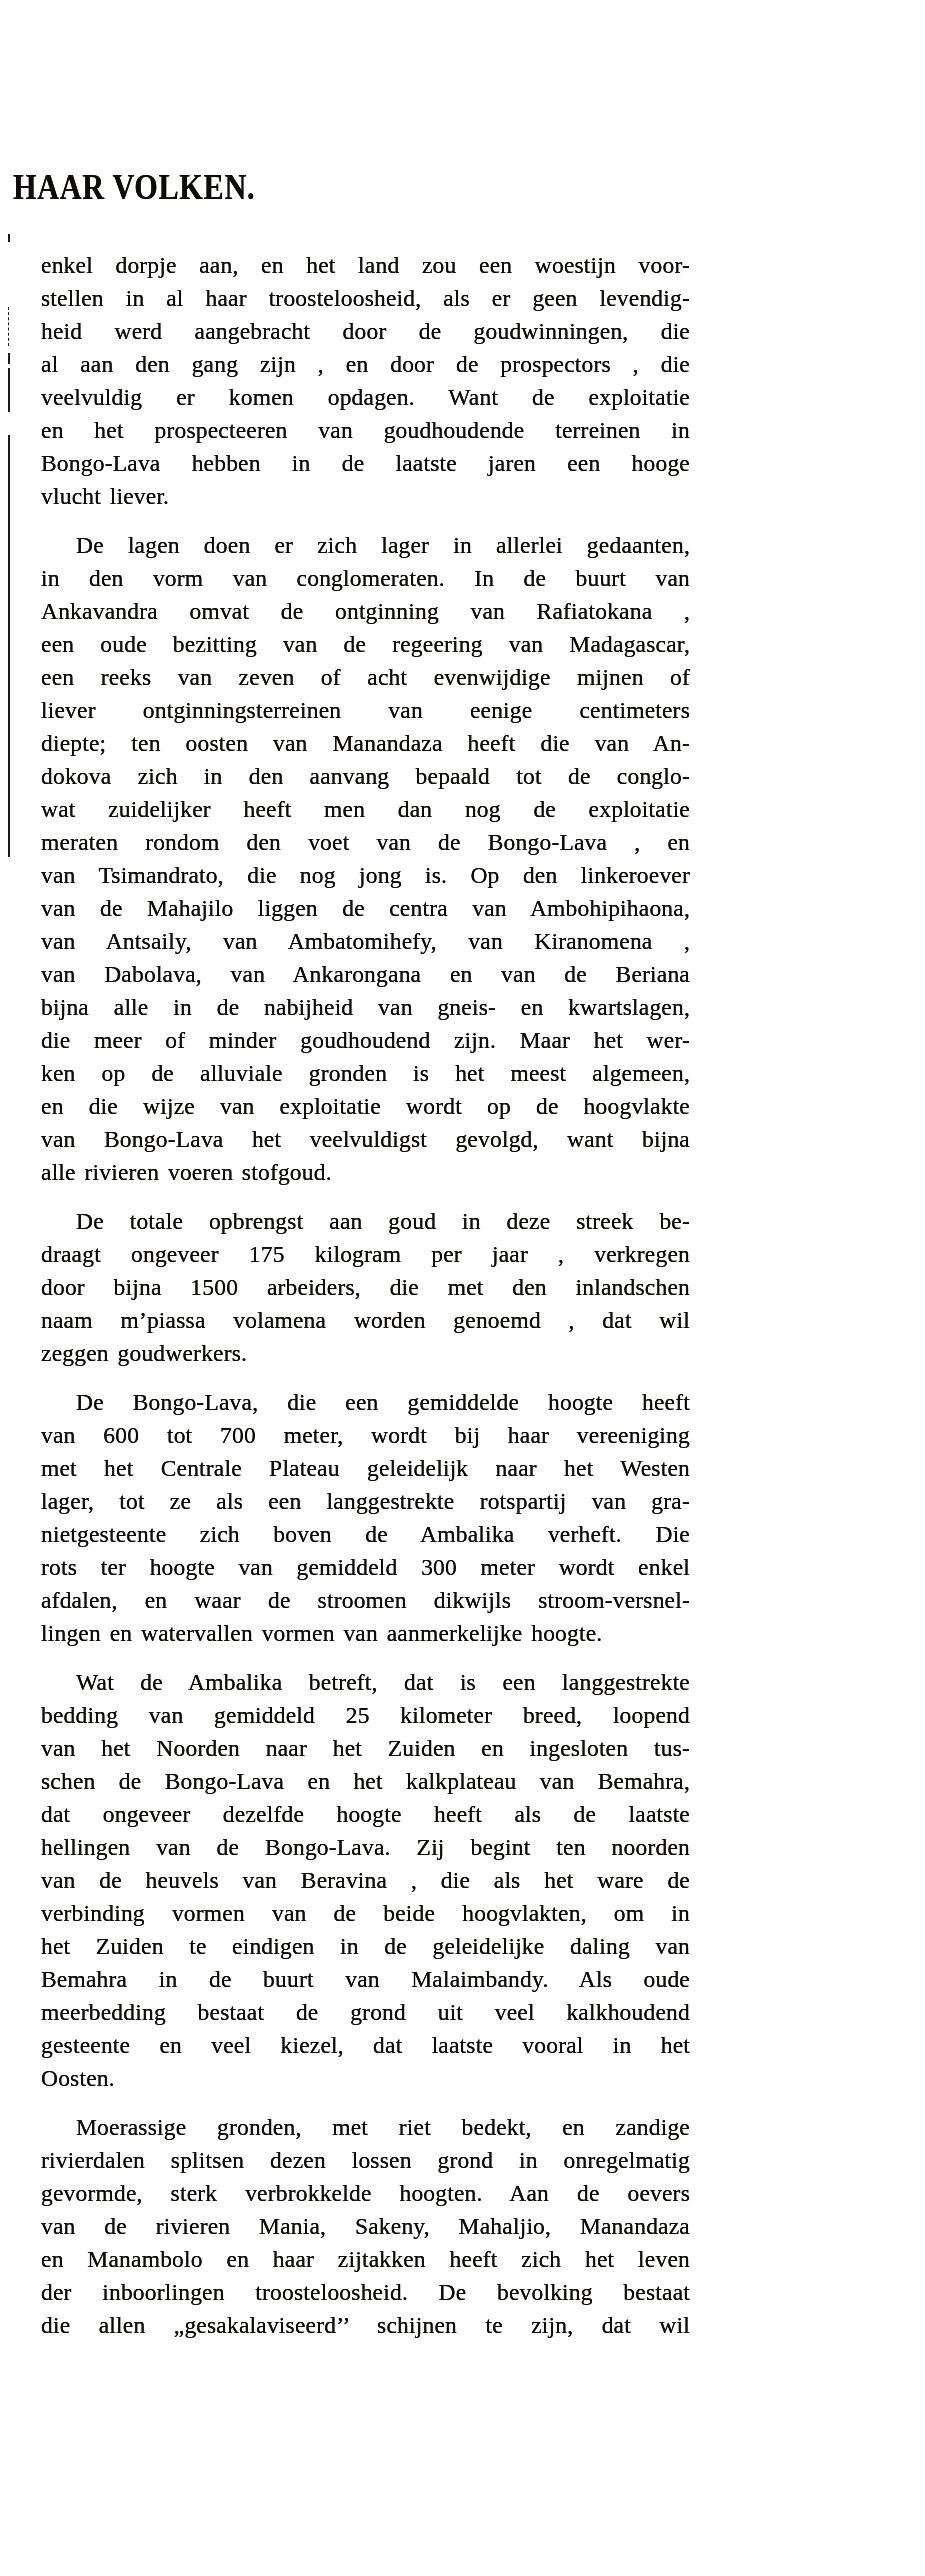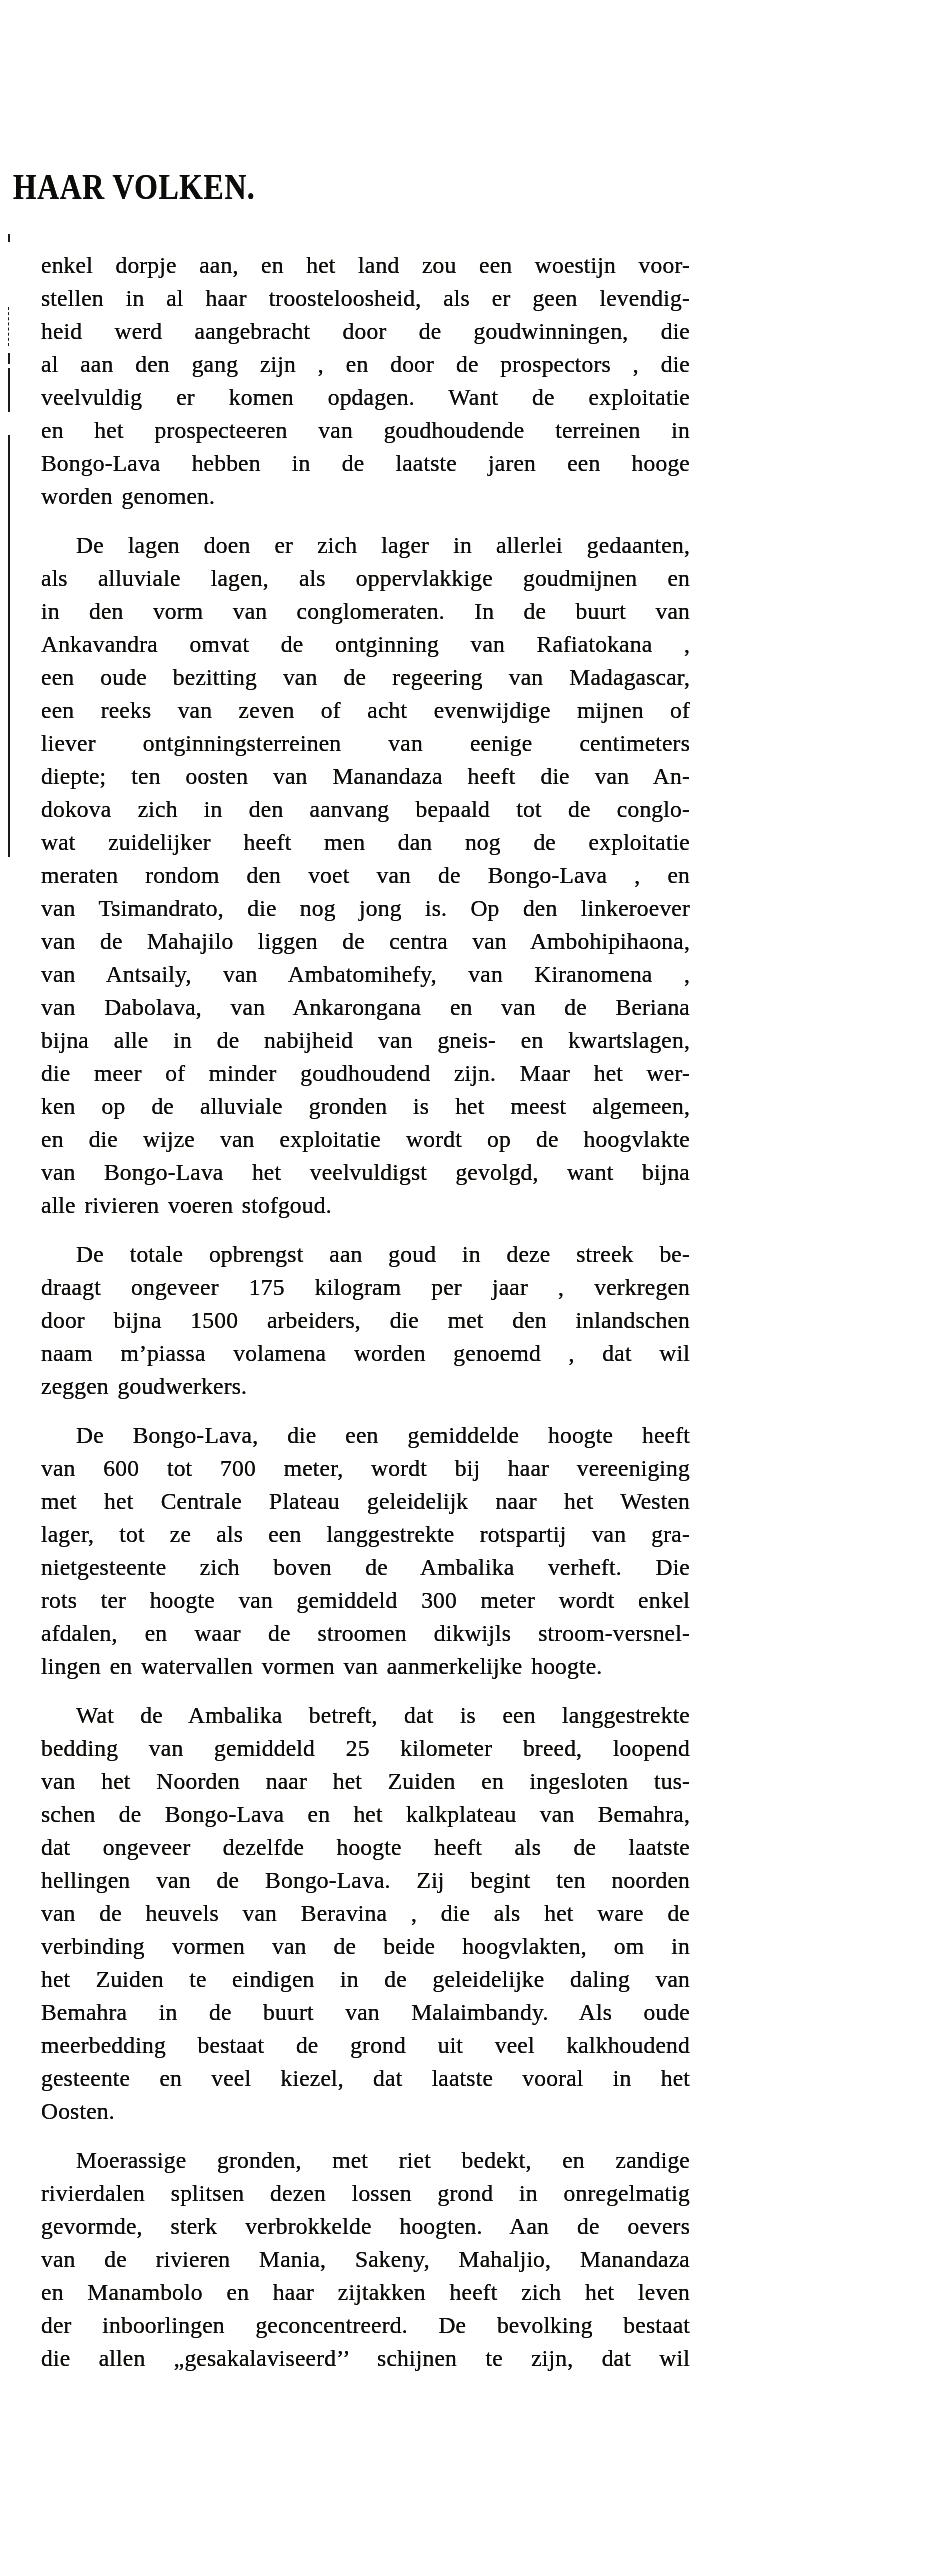--- a/index.html
+++ b/index.html
@@ -72,25 +72,24 @@
 
   <div class="text-block">
       <div class="paragraph">
         <div class="text-line just">enkel dorpje aan, en het land zou een woestijn voor-</div>
         <div class="text-line just">stellen in al haar troosteloosheid, als er geen levendig-</div>
         <div class="text-line just">heid werd aangebracht door de goudwinningen, die</div>
         <div class="text-line just">al aan den gang zijn , en door de prospectors , die</div>
         <div class="text-line just">veelvuldig er komen opdagen. Want de exploitatie</div>
         <div class="text-line just">en het prospecteeren van goudhoudende terreinen in</div>
         <div class="text-line just">Bongo-Lava hebben in de laatste jaren een hooge</div>
-        <div class="text-line">worden genomen.</div>
+        <div class="text-line">vlucht liever.</div>
       </div>
       <div class="paragraph">
         <div class="text-line just indent">De lagen doen er zich lager in allerlei gedaanten,</div>
-        <div class="text-line just">als alluviale lagen, als oppervlakkige goudmijnen en</div>
         <div class="text-line just">in den vorm van conglomeraten. In de buurt van</div>
         <div class="text-line just">Ankavandra omvat de ontginning van Rafiatokana ,</div>
         <div class="text-line just">een oude bezitting van de regeering van Madagascar,</div>
         <div class="text-line just">een reeks van zeven of acht evenwijdige mijnen of</div>
         <div class="text-line just">liever ontginningsterreinen van eenige centimeters</div>
         <div class="text-line just">diepte; ten oosten van Manandaza heeft die van An-</div>
         <div class="text-line just">dokova zich in den aanvang bepaald tot de conglo-</div>
         <div class="text-line just">wat zuidelijker heeft men dan nog de exploitatie</div>
         <div class="text-line just">meraten rondom den voet van de Bongo-Lava , en</div>
         <div class="text-line just">van Tsimandrato, die nog jong is. Op den linkeroever</div>
@@ -135,21 +134,21 @@
         <div class="text-line just">meerbedding bestaat de grond uit veel kalkhoudend</div>
         <div class="text-line just">gesteente en veel kiezel, dat laatste vooral in het</div>
         <div class="text-line">Oosten.</div>
       </div>
       <div class="paragraph">
         <div class="text-line just indent">Moerassige gronden, met riet bedekt, en zandige</div>
         <div class="text-line just">rivierdalen splitsen dezen lossen grond in onregelmatig</div>
         <div class="text-line just">gevormde, sterk verbrokkelde hoogten. Aan de oevers</div>
         <div class="text-line just">van de rivieren Mania, Sakeny, Mahaljio, Manandaza</div>
         <div class="text-line just">en Manambolo en haar zijtakken heeft zich het leven</div>
-        <div class="text-line just">der inboorlingen geconcentreerd. De bevolking bestaat</div>
+        <div class="text-line just">der inboorlingen troosteloosheid. De bevolking bestaat</div>
         <div class="text-line just">die allen „gesakalaviseerd’’ schijnen te zijn, dat wil</div>
       </div>
     </div>
 
   <div class="artifact" style="top:234px;height:7.7px;"></div>
   <div class="artifact dashed" style="top:307px;height:39px;"></div>
   <div class="artifact" style="top:353px;height:11px;"></div>
   <div class="artifact" style="top:368px;height:44px;"></div>
   <div class="artifact" style="top:435px;height:422px;"></div>
 

